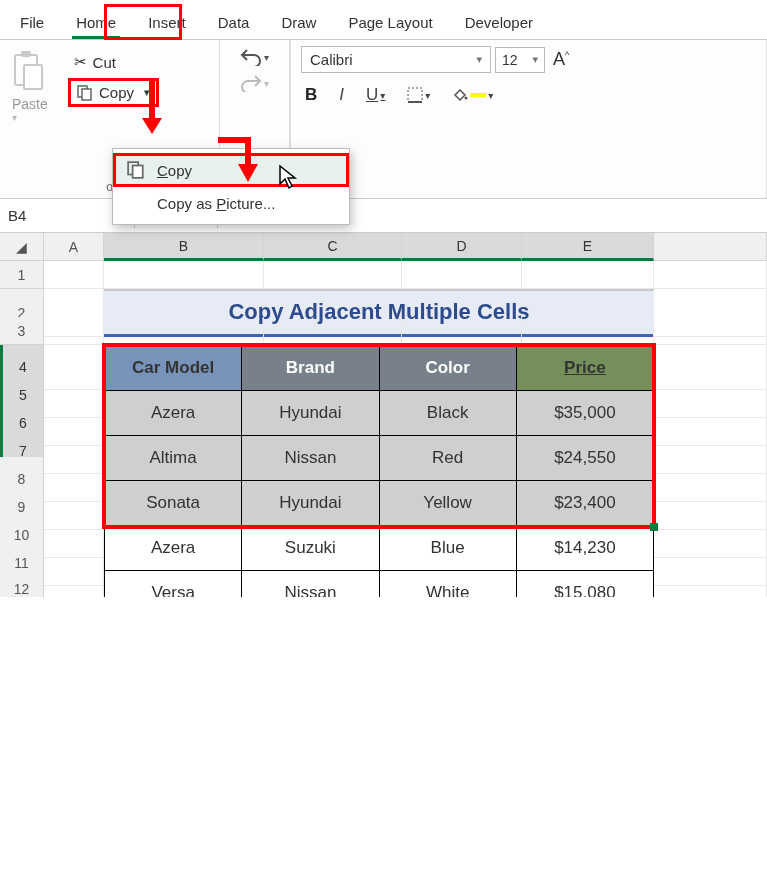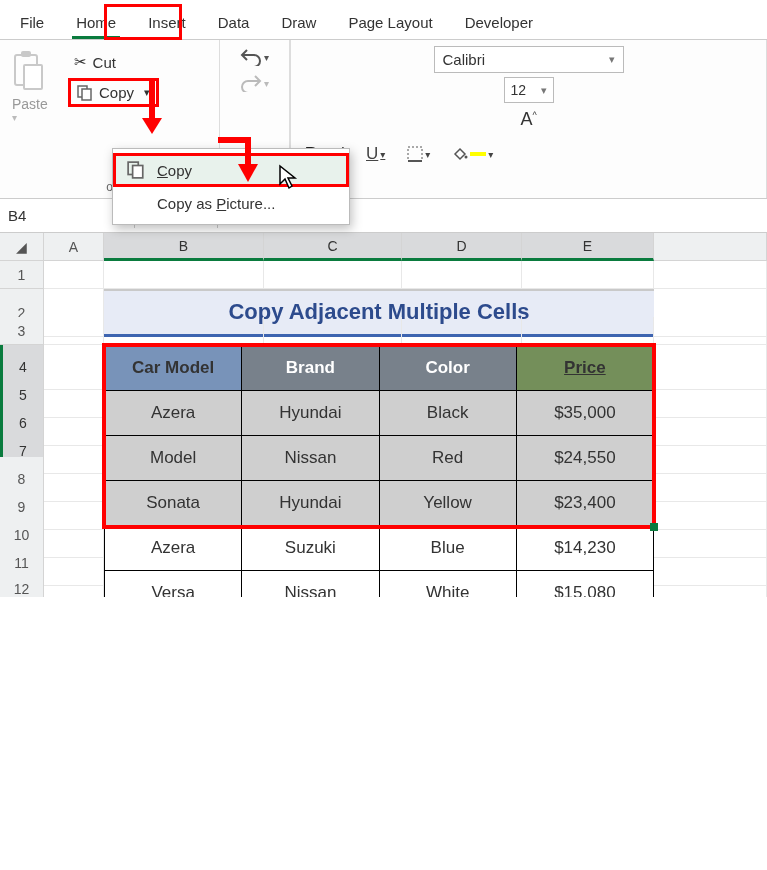--- a/index.html
+++ b/index.html
@@ -136,21 +136,21 @@
     z-index: 30;
     pointer-events: none;
   }
 
   
   .undo-group { width: 70px; display:flex; flex-direction:column; align-items:center; gap:8px; padding-top:8px;}
   .undo-btn { display:flex; align-items:center; gap:2px; cursor:pointer; color:#555;}
 
   
   .font-group { flex: 1; }
-  .font-row1 { display: flex; gap: 4px; align-items:center; margin-bottom:10px;flex-direction:column;}
+  .font-row1 { display: flex; gap: 4px; align-items:center; margin-bottom:10px;}
   .font-name {
     border: 1px solid #bbb;
     padding: 4px 8px;
     width: 190px;
     display:flex; justify-content:space-between; align-items:center;
     background:#fff;
     font-size:15px;
   }
   .font-size { border:1px solid #bbb; padding:4px 6px; width:50px; display:flex; justify-content:space-between; align-items:center; background:#fff;}
   .font-grow { font-size:18px; padding:2px 4px;}
@@ -501,21 +501,21 @@
          <th class="gray">Color</th>
          <th class="green">Price</th>
        </tr>
        <tr class="sel">
          <td>Azera</td>
             <td>Hyundai</td>
             <td>Black</td>
             <td>$35,000</td>
        </tr>
        <tr class="sel">
-         <td>Model</td>
+         <td>Altima</td>
             <td>Nissan</td>
             <td>Red</td>
             <td>$24,550</td>
        </tr>
        <tr class="sel">
          <td>Sonata</td>
             <td>Hyundai</td>
             <td>Yellow</td>
             <td>$23,400</td>
        </tr>

